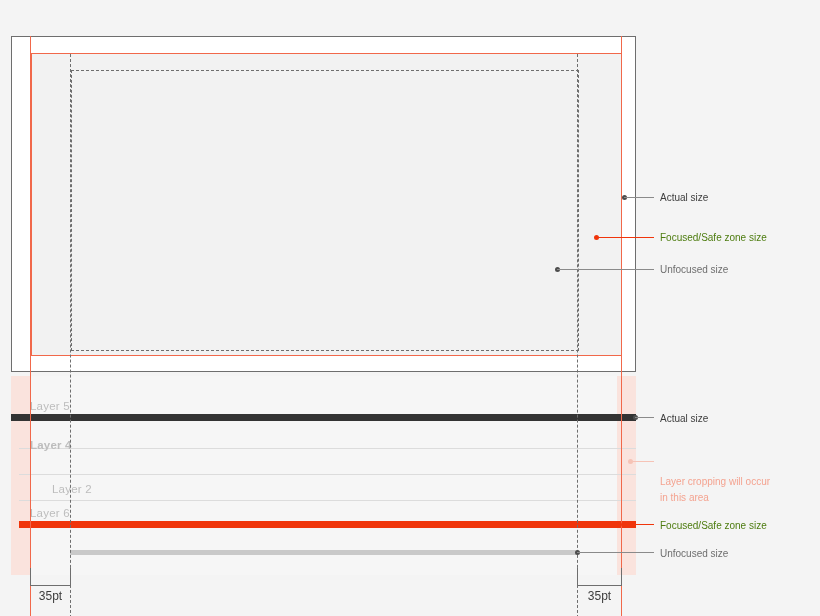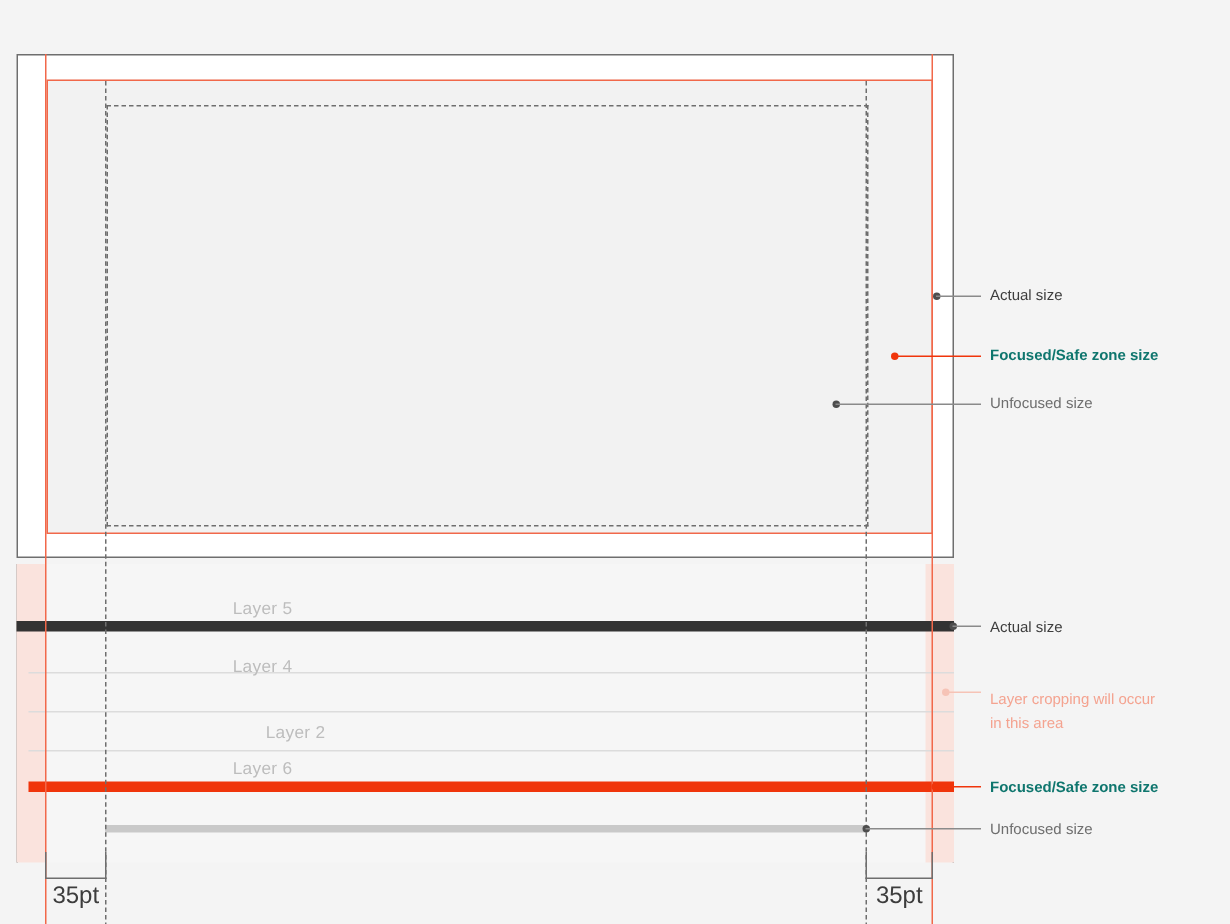--- a/index.html
+++ b/index.html
@@ -95,21 +95,21 @@
     border-left-style: dashed; border-left-color: #6e6e6e;
   }
   #vline-dash-right {
     left: 577px; top: 54px; height: 564px;
     border-left-style: dashed; border-left-color: #6e6e6e;
   }
 
   
   .layer-label {
     width: 290px;
-    text-align: center;
+    text-align: left;
     font-size: 11.5px;
     color: #bdbdbd;
     letter-spacing: 0.2px;
     left: 30px;
   }
   .layer-rule {
     left: 19px;
     width: 617px;
     height: 1px;
     background: #dcdcdc;
@@ -152,32 +152,32 @@
   .dot.red  { background: #f0350b; }
   .dot.pink { background: #f6c3b6; }
 
   
   .callout {
     font-size: 10px;
     color: #3d3d3d;
     line-height: 16px;
     white-space: pre-line;
   }
-  .callout.red  { color: #0f766e; font-weight: bold; }
+  .callout.red  { color: #4d7c0f; }
   .callout.pink { color: #f4a390; }
 
   
   .bracket {
     height: 18px;
     border: 1px solid #6e6e6e;
     border-top: none;
     box-sizing: border-box;
   }
   .bracket-label {
-    font-size: 16px;
+    font-size: 12px;
     color: #3d3d3d;
     text-align: center;
   }
 </style>
 </head>
 <body>
 
 <div id="stage">
 
   <div class="abs" id="upper-panel"></div>
@@ -187,21 +187,21 @@
 
   <div class="abs" id="lower-panel"></div>
   <div class="abs crop-band" id="crop-band-left"></div>
   <div class="abs crop-band" id="crop-band-right"></div>
 
   <div class="abs layer-rule" style="top:448px;"></div>
   <div class="abs layer-rule" style="top:474px;"></div>
   <div class="abs layer-rule" style="top:500px;"></div>
 
   <div class="abs layer-label" style="top:400px;">Layer 5</div>
-  <div class="abs layer-label" style="top:439px;">Layer 4</div>
+  <div class="abs layer-label" style="top:439px;font-weight:bold;">Layer 4</div>
   <div class="abs layer-label" style="top:483px;padding-left:22px;">Layer 2</div>
   <div class="abs layer-label" style="top:507px;">Layer 6</div>
 
   <div class="abs" id="bar-actual-size"></div>
   <div class="abs" id="bar-safe-zone"></div>
   <div class="abs" id="bar-unfocused"></div>
 
   <div class="abs vline" id="vline-safe-left"></div>
   <div class="abs vline" id="vline-safe-right"></div>
   <div class="abs vline" id="vline-dash-left"></div>
@@ -218,21 +218,21 @@
   <div class="abs dot" style="left:555px; top:267px;"></div>
   <div class="abs leader" style="left:557px; top:269px; width:97px;"></div>
   <div class="abs callout" style="left:660px; top:262px; color:#6e6e6e;">Unfocused size</div>
 
   <div class="abs dot" style="left:633px; top:415px;"></div>
   <div class="abs leader" style="left:635px; top:417px; width:19px;"></div>
   <div class="abs callout" style="left:660px; top:411px;">Actual size</div>
 
   <div class="abs dot pink" style="left:628px; top:459px;"></div>
   <div class="abs leader pink" style="left:630px; top:461px; width:24px;"></div>
-  <div class="abs callout pink" style="left:660px; top:459px;">Layer cropping will occur
+  <div class="abs callout pink" style="left:660px; top:474px;">Layer cropping will occur
 in this area</div>
 
   <div class="abs dot red" style="left:621px; top:522px;"></div>
   <div class="abs leader red" style="left:623px; top:524px; width:31px;"></div>
   <div class="abs callout red" style="left:660px; top:518px;">Focused/Safe zone size</div>
 
   <div class="abs dot" style="left:575px; top:550px;"></div>
   <div class="abs leader" style="left:577px; top:552px; width:77px;"></div>
   <div class="abs callout" style="left:660px; top:546px; color:#6e6e6e;">Unfocused size</div>
 

